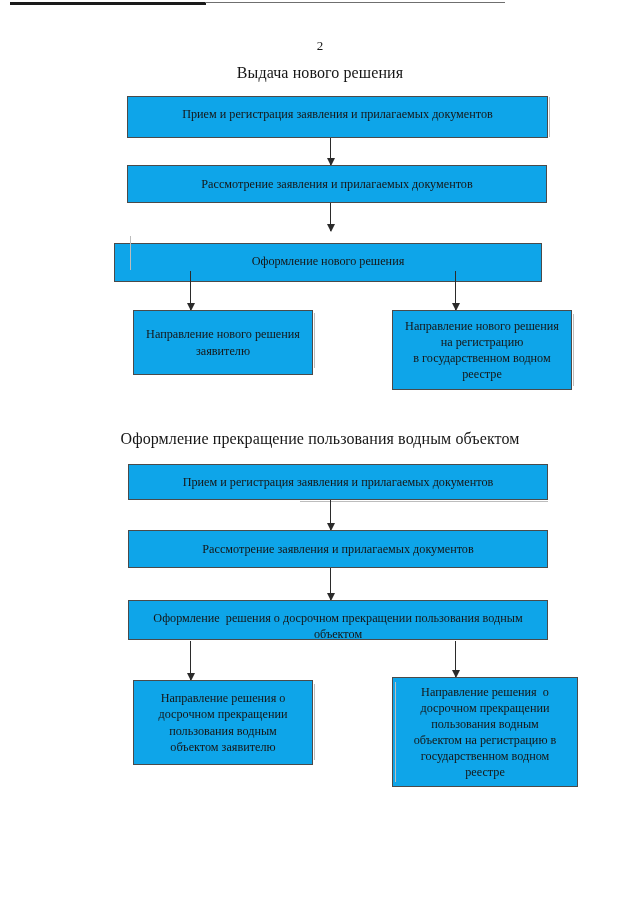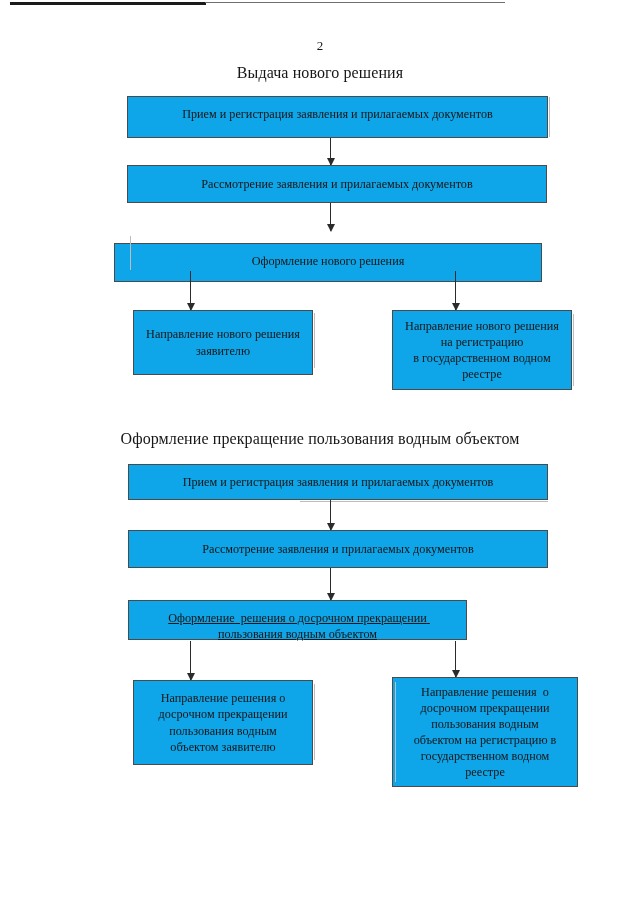--- a/index.html
+++ b/index.html
@@ -144,21 +144,21 @@
 
   <div class="node pad-top-1" style="left:128px; top:464px; width:420px; height:36px;">Прием и регистрация заявления и прилагаемых документов</div>
   <div class="ghost" style="left:300px; top:501px; width:248px; height:1px;"></div>
 
   <div class="arrow" style="left:330px; top:500px; height:30px;"></div>
 
   <div class="node" style="left:128px; top:530px; width:420px; height:38px;">Рассмотрение заявления и прилагаемых документов</div>
 
   <div class="arrow" style="left:330px; top:568px; height:32px;"></div>
 
-  <div class="node pad-top-1" style="left:128px; top:600px; width:339px; height:40px;text-decoration:underline;">Оформление  решения о досрочном прекращении пользования водным объектом</div>
+  <div class="node pad-top-1" style="left:128px; top:600px; width:420px; height:40px;">Оформление  решения о досрочном прекращении пользования водным объектом</div>
 
   <div class="arrow" style="left:190px; top:641px; height:39px;"></div>
   <div class="arrow" style="left:455px; top:641px; height:36px;"></div>
 
   <div class="node" style="left:133px; top:680px; width:180px; height:85px;">Направление решения о
 досрочном прекращении
 пользования водным
 объектом заявителю</div>
   <div class="ghost" style="left:314px; top:684px; width:1px; height:76px;"></div>
 

